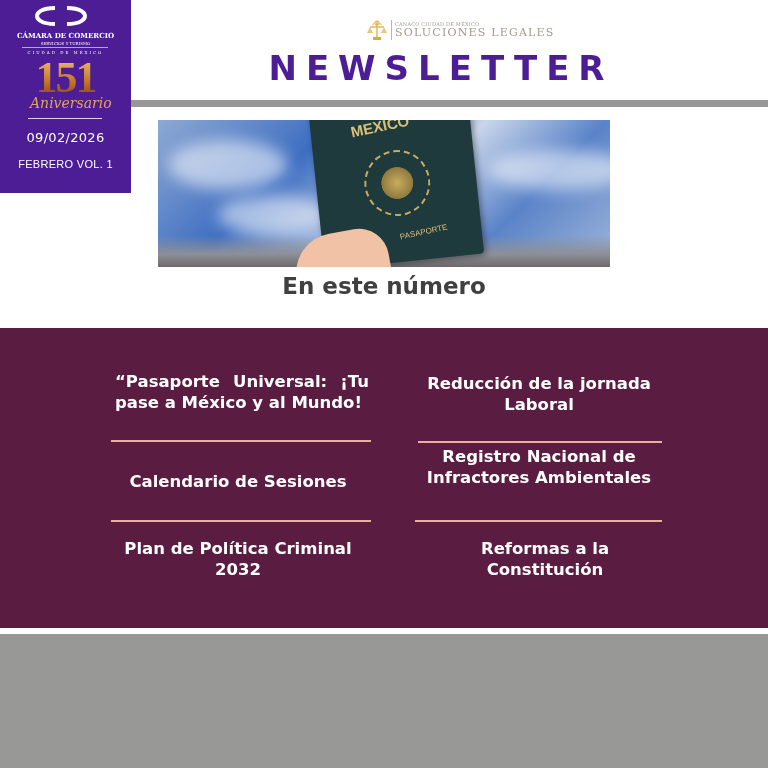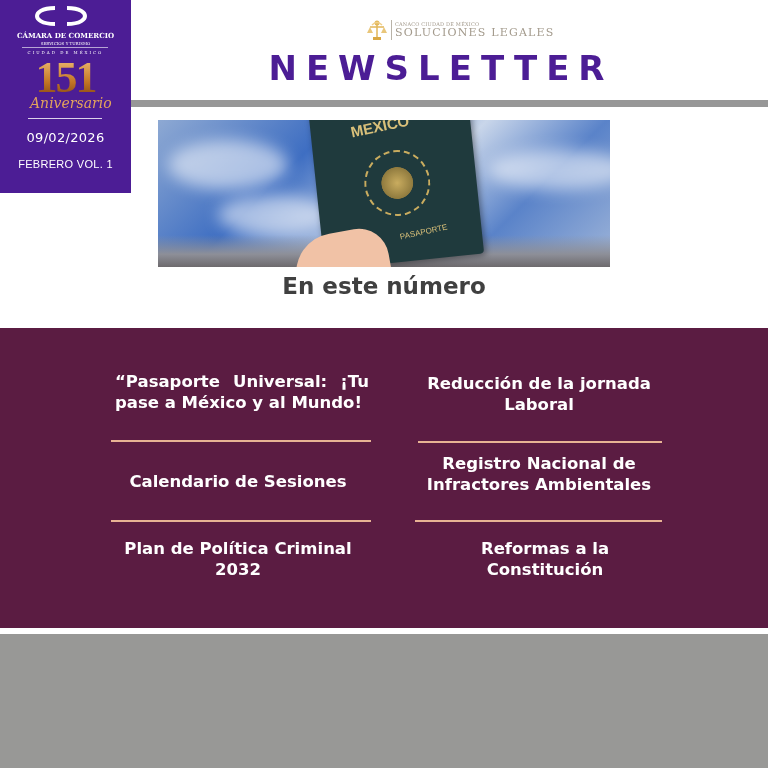--- a/index.html
+++ b/index.html
@@ -133,21 +133,21 @@
 <div class="section-heading">En este número</div>
 
 <div class="contents">
   <div class="toc-item" style="left:418px;top:45px;width:242px;">Reducción de la jornada Laboral</div>
   <div class="toc-item justify" style="left:115px;top:43px;width:254px;">“Pasaporte Universal: ¡Tu pase a México y al Mundo!</div>
 
   <div class="toc-divider" style="left:111px;top:112px;width:260px;"></div>
   <div class="toc-divider" style="left:418px;top:113px;width:244px;"></div>
 
   <div class="toc-item" style="left:111px;top:143px;width:254px;">Calendario de Sesiones</div>
-  <div class="toc-item" style="left:408px;top:125px;width:262px;">Registro Nacional de Infractores Ambientales</div>
+  <div class="toc-item" style="left:408px;top:118px;width:262px;">Registro Nacional de Infractores Ambientales</div>
 
   <div class="toc-divider" style="left:111px;top:192px;width:260px;"></div>
   <div class="toc-divider" style="left:415px;top:192px;width:247px;"></div>
 
   <div class="toc-item" style="left:105px;top:210px;width:266px;">Plan de Política Criminal 2032</div>
   <div class="toc-item" style="left:430px;top:210px;width:230px;">Reformas a la Constitución</div>
 </div>
 
 <div class="white-gap"></div>
 <div class="footer-gray"></div>

